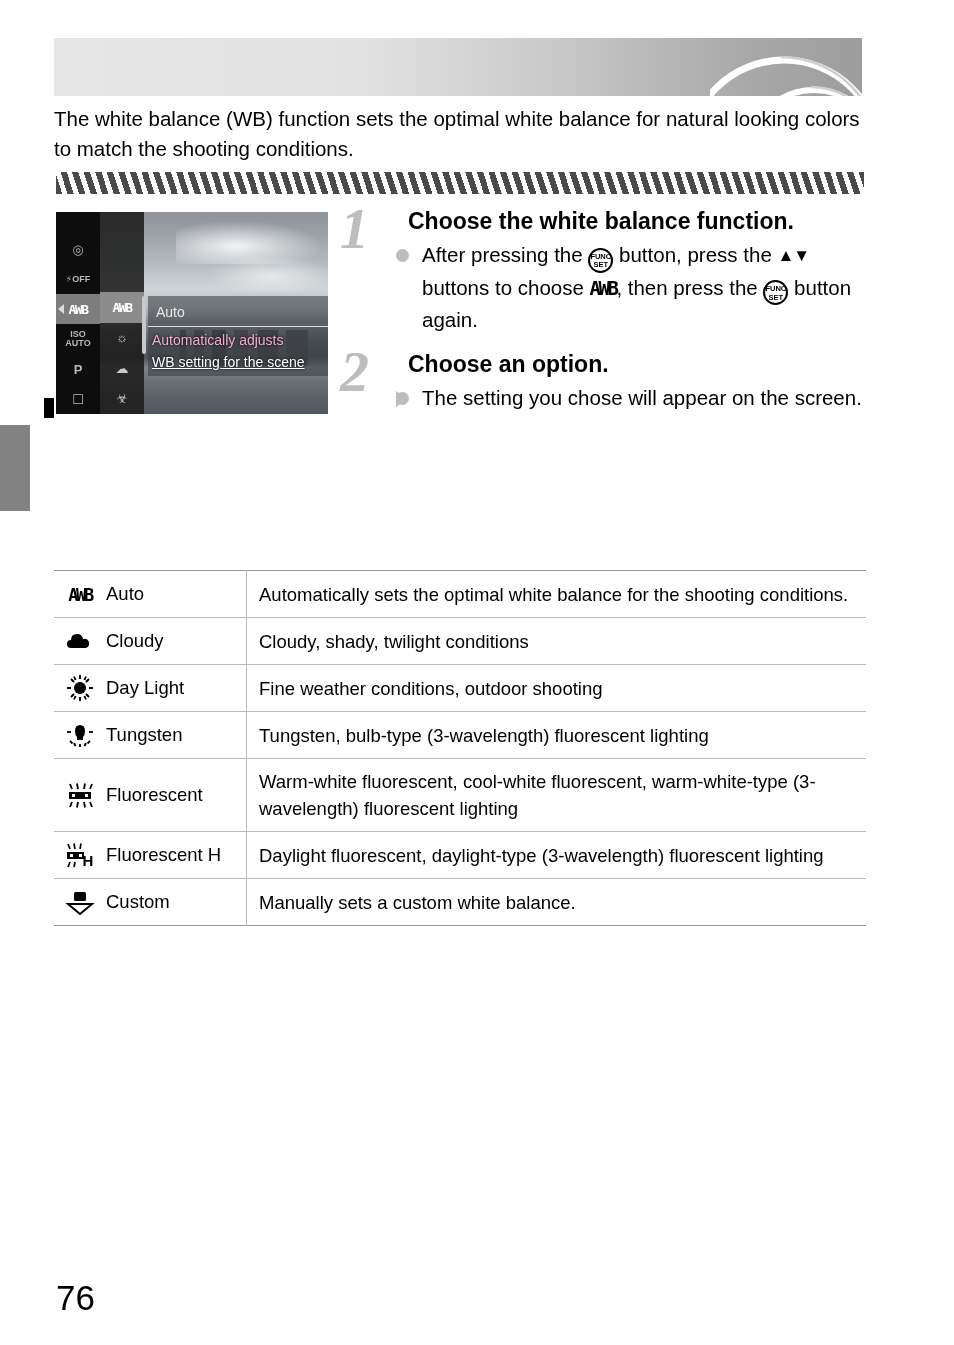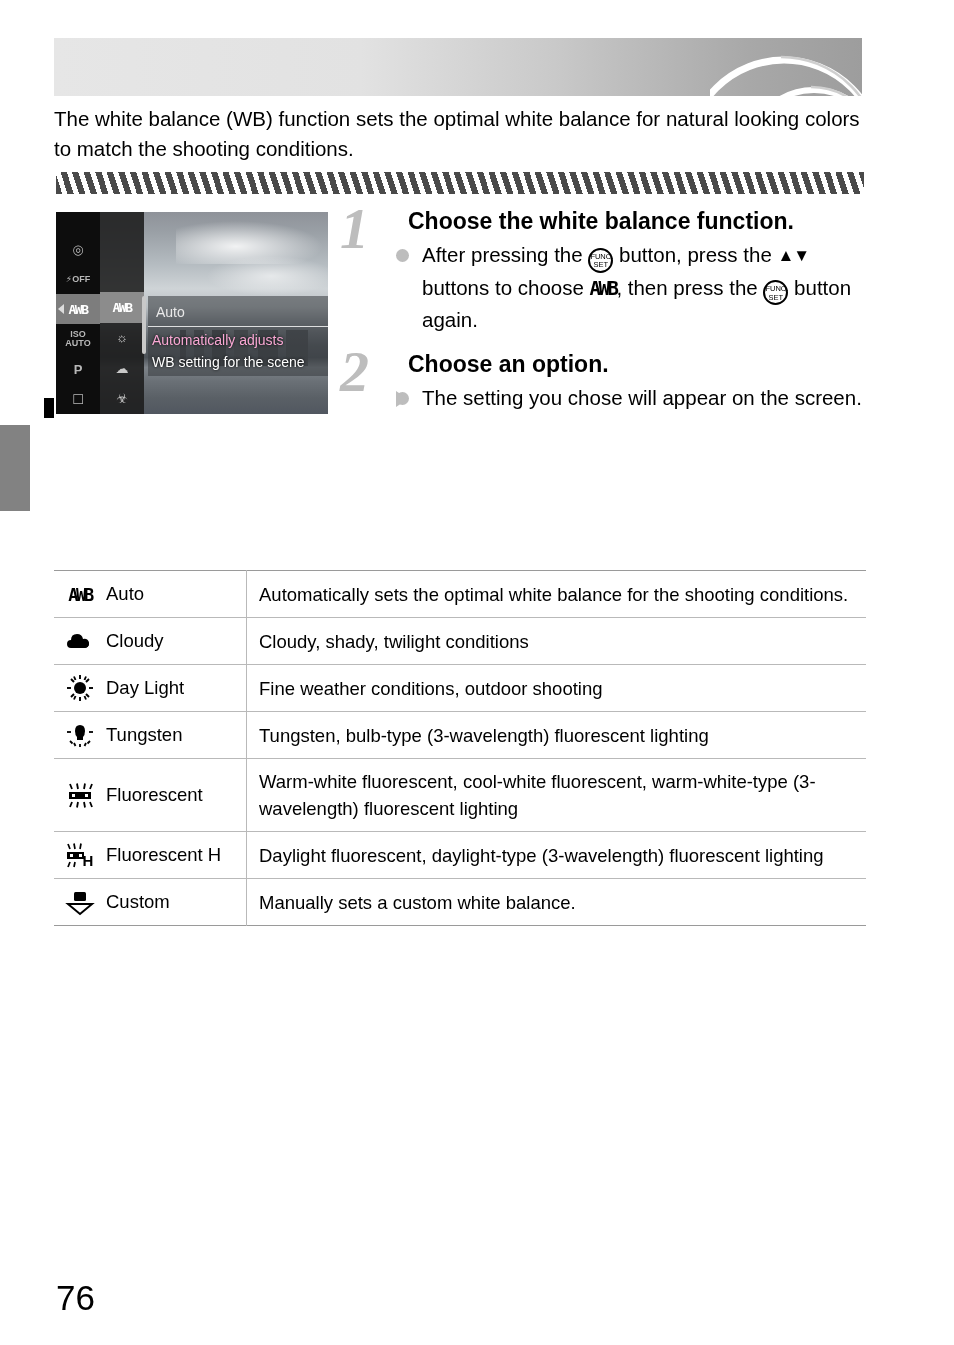--- a/index.html
+++ b/index.html
@@ -123,21 +123,21 @@
   }
   .lcd-panel-title{
     position:absolute;left:100px;top:92px;
     color:#e9e9e9;font-size:14px;
   }
   .lcd-panel-rule{
     position:absolute;left:92px;top:114px;width:180px;height:1px;
     background:rgba(255,255,255,.8);
   }
   .lcd-panel-l1{position:absolute;left:96px;top:120px;color:#f9a8d4;font-size:14px;text-shadow:0 0 3px #000;}
-  .lcd-panel-l2{position:absolute;left:96px;top:142px;color:#fff;font-size:14px;text-shadow:0 0 3px #000;}
+  .lcd-panel-l2{position:absolute;left:96px;top:142px;color:#fff;font-size:14px;text-shadow:0 0 3px #000;text-decoration:underline;}
   .lcd-scroll{
     position:absolute;left:86px;top:84px;width:4px;height:58px;
     background:#c9c9c9;border-radius:2px;
   }
 
   
   .steps{position:absolute;left:344px;top:206px;width:520px;}
   .step{position:relative;padding-left:48px;}
   .step + .step{margin-top:14px;}
   .stepnum{
@@ -160,21 +160,21 @@
   .tri{
     position:absolute;left:4px;top:8px;width:0;height:0;
     border-top:8px solid transparent;border-bottom:8px solid transparent;
     border-left:12px solid #bdbdbd;
   }
 
   
   .func{
     display:inline-block;vertical-align:-5px;
     width:25px;height:25px;border:2px solid #000;border-radius:50%;
-    font-size:7.5px;font-weight:normal;line-height:8.5px;
+    font-size:7.5px;font-weight:bold;line-height:8.5px;
     text-align:center;padding-top:3px;box-sizing:border-box;
     font-family:"Liberation Sans",sans-serif;
   }
   .ud{display:inline-block;letter-spacing:-1px;font-size:17px;vertical-align:1px;}
   .awb-inline{
     display:inline-block;font-family:"DejaVu Sans Mono",monospace;
     font-weight:bold;font-size:19px;letter-spacing:-2.5px;
     transform:scaleY(1.05);
   }
 

